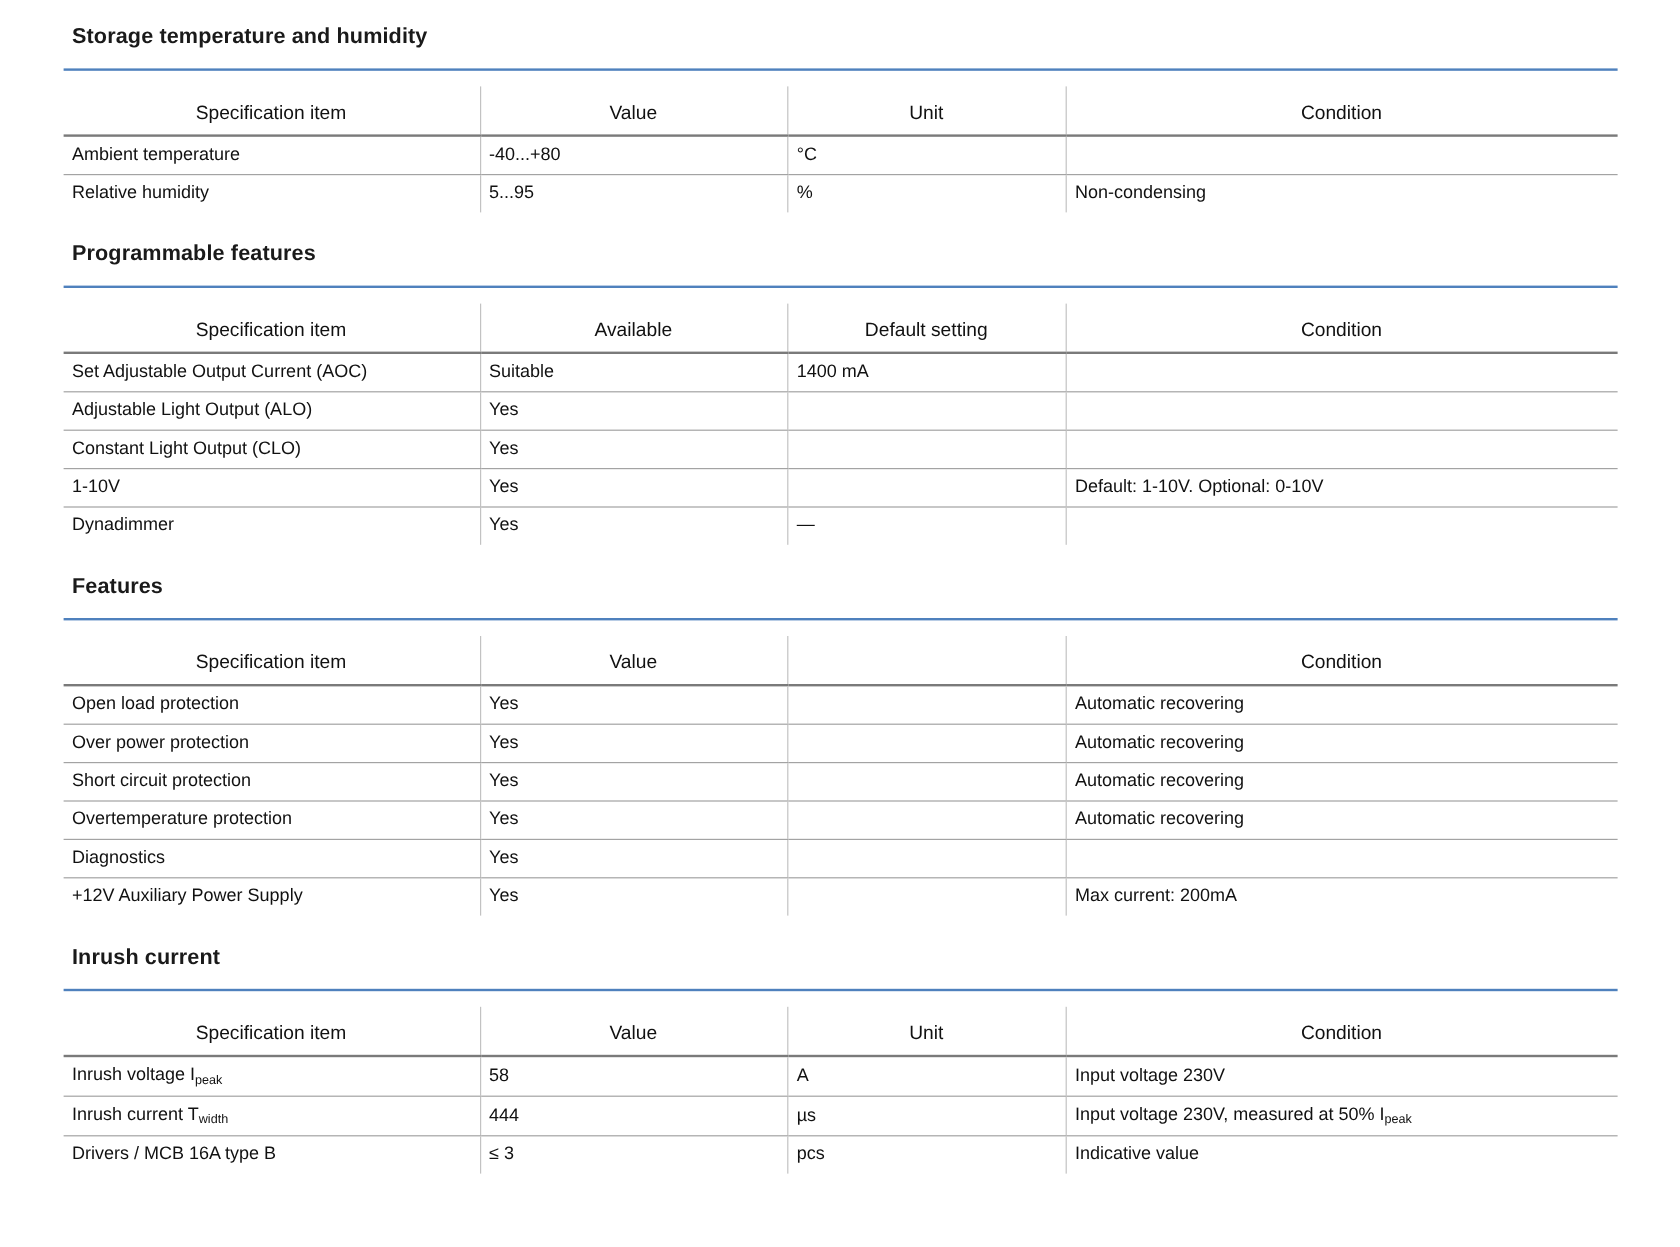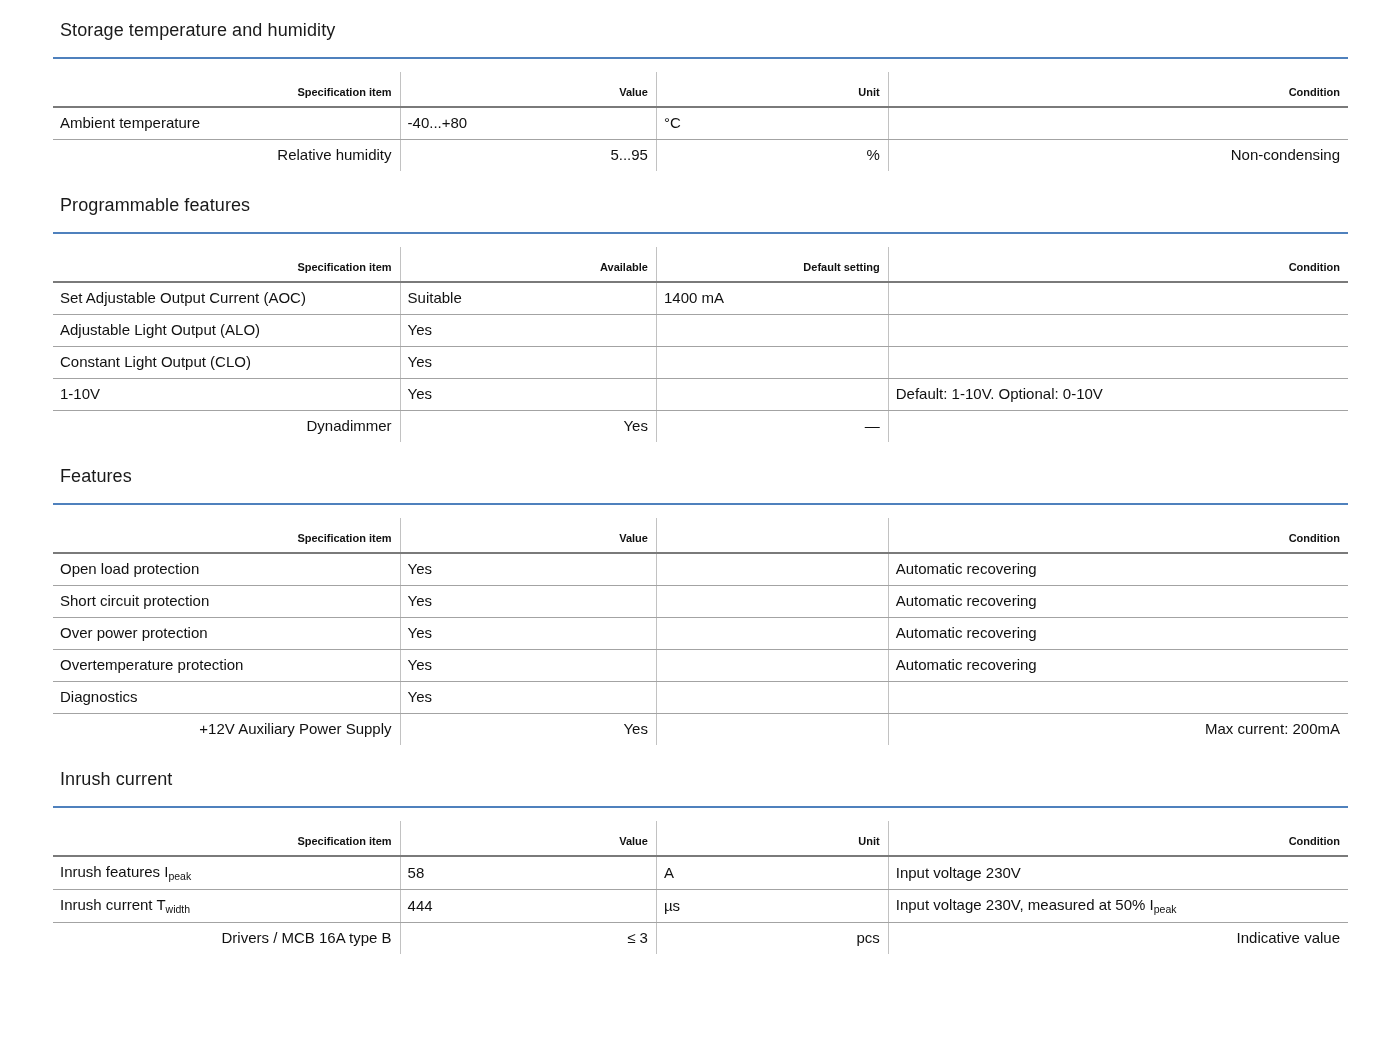--- a/index.html
+++ b/index.html
@@ -9,60 +9,60 @@
     min-height: 1039px;
     font-family: "Liberation Sans", "DejaVu Sans", sans-serif;
     color: #111111;
   }
   .page {
     padding: 20px 52px 8px 53px;
   }
   .section { margin-bottom: 10px; }
   .section-title {
     font-size: 18px;
-    font-weight: 400;
+    font-weight: 700;
     color: #1a1a1a;
     letter-spacing: 0.1px;
     margin: 24px 0 16px 7px;
   }
   .section:first-child .section-title { margin-top: 0; }
   .section-rule {
     height: 2px;
     background: #4f81bd;
     margin-bottom: 13px;
   }
   table.spec-table {
     width: 100%;
     border-collapse: collapse;
     table-layout: fixed;
   }
   col.c1 { width: 26.8%; }
   col.c2 { width: 19.8%; }
   col.c3 { width: 17.9%; }
   col.c4 { width: 35.5%; }
   table.spec-table th {
-    text-align: right;
+    text-align: center;
     vertical-align: bottom;
-    font-size: 11px;
-    font-weight: 700;
+    font-size: 16px;
+    font-weight: 400;
     color: #111111;
     padding: 14px 8px 8px 7px;
     border-bottom: 2px solid #7a7a7a;
   }
   table.spec-table td {
     font-size: 15px;
     line-height: 16px;
     color: #111111;
     padding: 7px 8px 8px 7px;
     border-bottom: 1px solid #a3a3a3;
     vertical-align: middle;
     overflow: hidden;
     white-space: nowrap;
   }
-  table.spec-table tbody tr:last-child td { border-bottom: none; text-align: right; }
+  table.spec-table tbody tr:last-child td { border-bottom: none; }
   table.spec-table th:nth-child(n+2),
   table.spec-table td:nth-child(n+2) {
     border-left: 1px solid #c2c2c2;
   }
   table.spec-table sub {
     font-size: 10.5px;
     vertical-align: baseline;
     position: relative;
     top: 3px;
     margin-top: 13px;
@@ -177,27 +177,27 @@
           </tr>
         </thead>
         <tbody>
           <tr>
             <td>Open load protection</td>
             <td>Yes</td>
             <td></td>
             <td>Automatic recovering</td>
           </tr>
           <tr>
+            <td>Over power protection</td>
+            <td>Yes</td>
+            <td></td>
+            <td>Automatic recovering</td>
+          </tr>
+          <tr>
             <td>Short circuit protection</td>
-            <td>Yes</td>
-            <td></td>
-            <td>Automatic recovering</td>
-          </tr>
-          <tr>
-            <td>Over power protection</td>
             <td>Yes</td>
             <td></td>
             <td>Automatic recovering</td>
           </tr>
           <tr>
             <td>Overtemperature protection</td>
             <td>Yes</td>
             <td></td>
             <td>Automatic recovering</td>
           </tr>
@@ -229,21 +229,21 @@
         <thead>
           <tr>
             <th>Specification item</th>
             <th>Value</th>
             <th>Unit</th>
             <th>Condition</th>
           </tr>
         </thead>
         <tbody>
           <tr>
-            <td><span>Inrush features I</span><sub>peak</sub></td>
+            <td><span>Inrush voltage I</span><sub>peak</sub></td>
             <td>58</td>
             <td>A</td>
             <td>Input voltage 230V</td>
           </tr>
           <tr>
             <td><span>Inrush current T</span><sub>width</sub></td>
             <td>444</td>
             <td>µs</td>
             <td><span>Input voltage 230V, measured at 50% I</span><sub>peak</sub></td>
           </tr>

